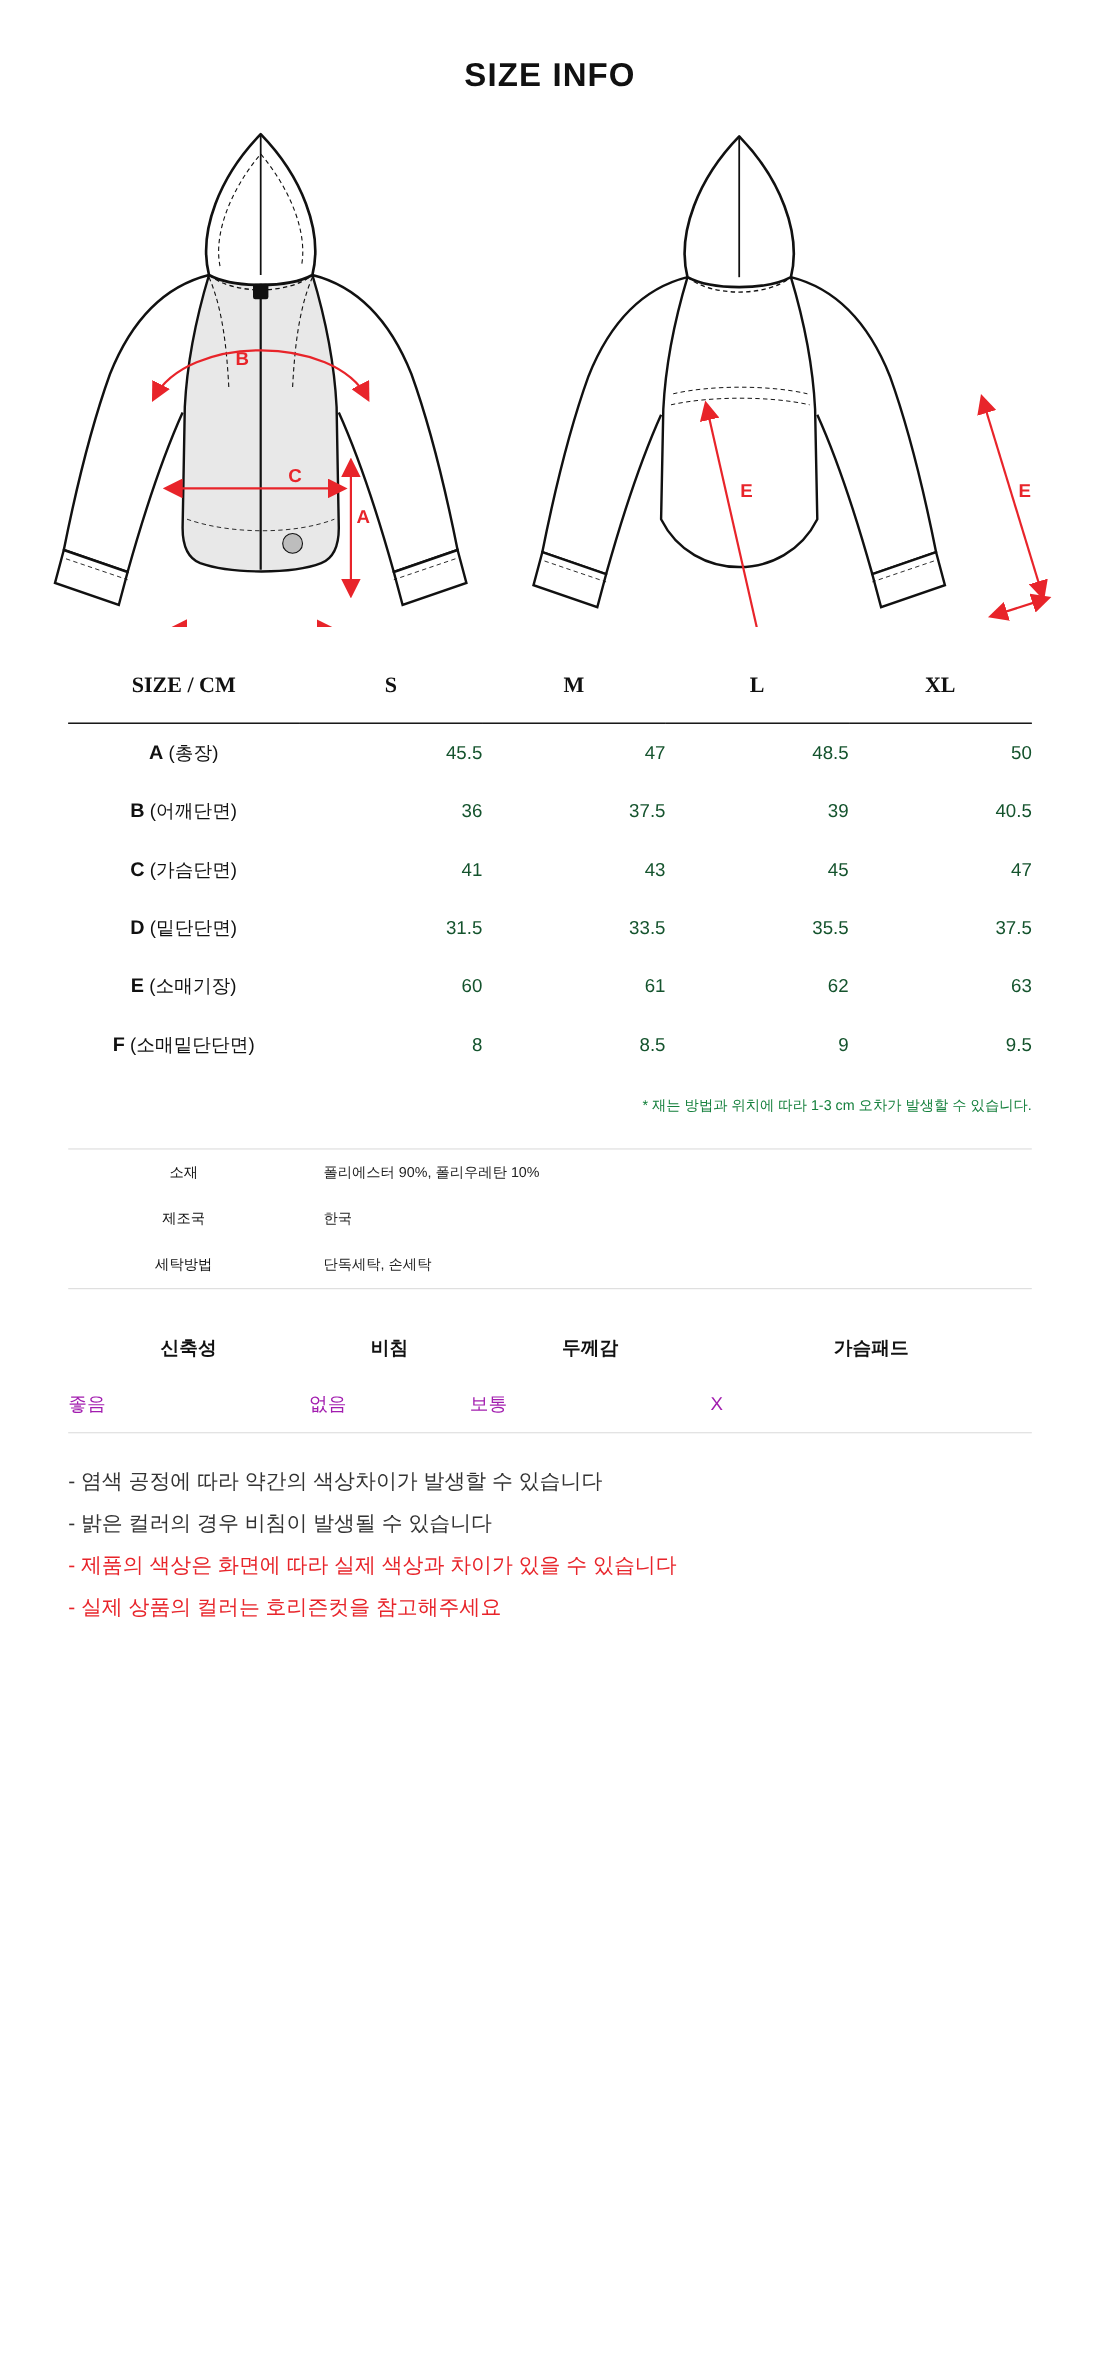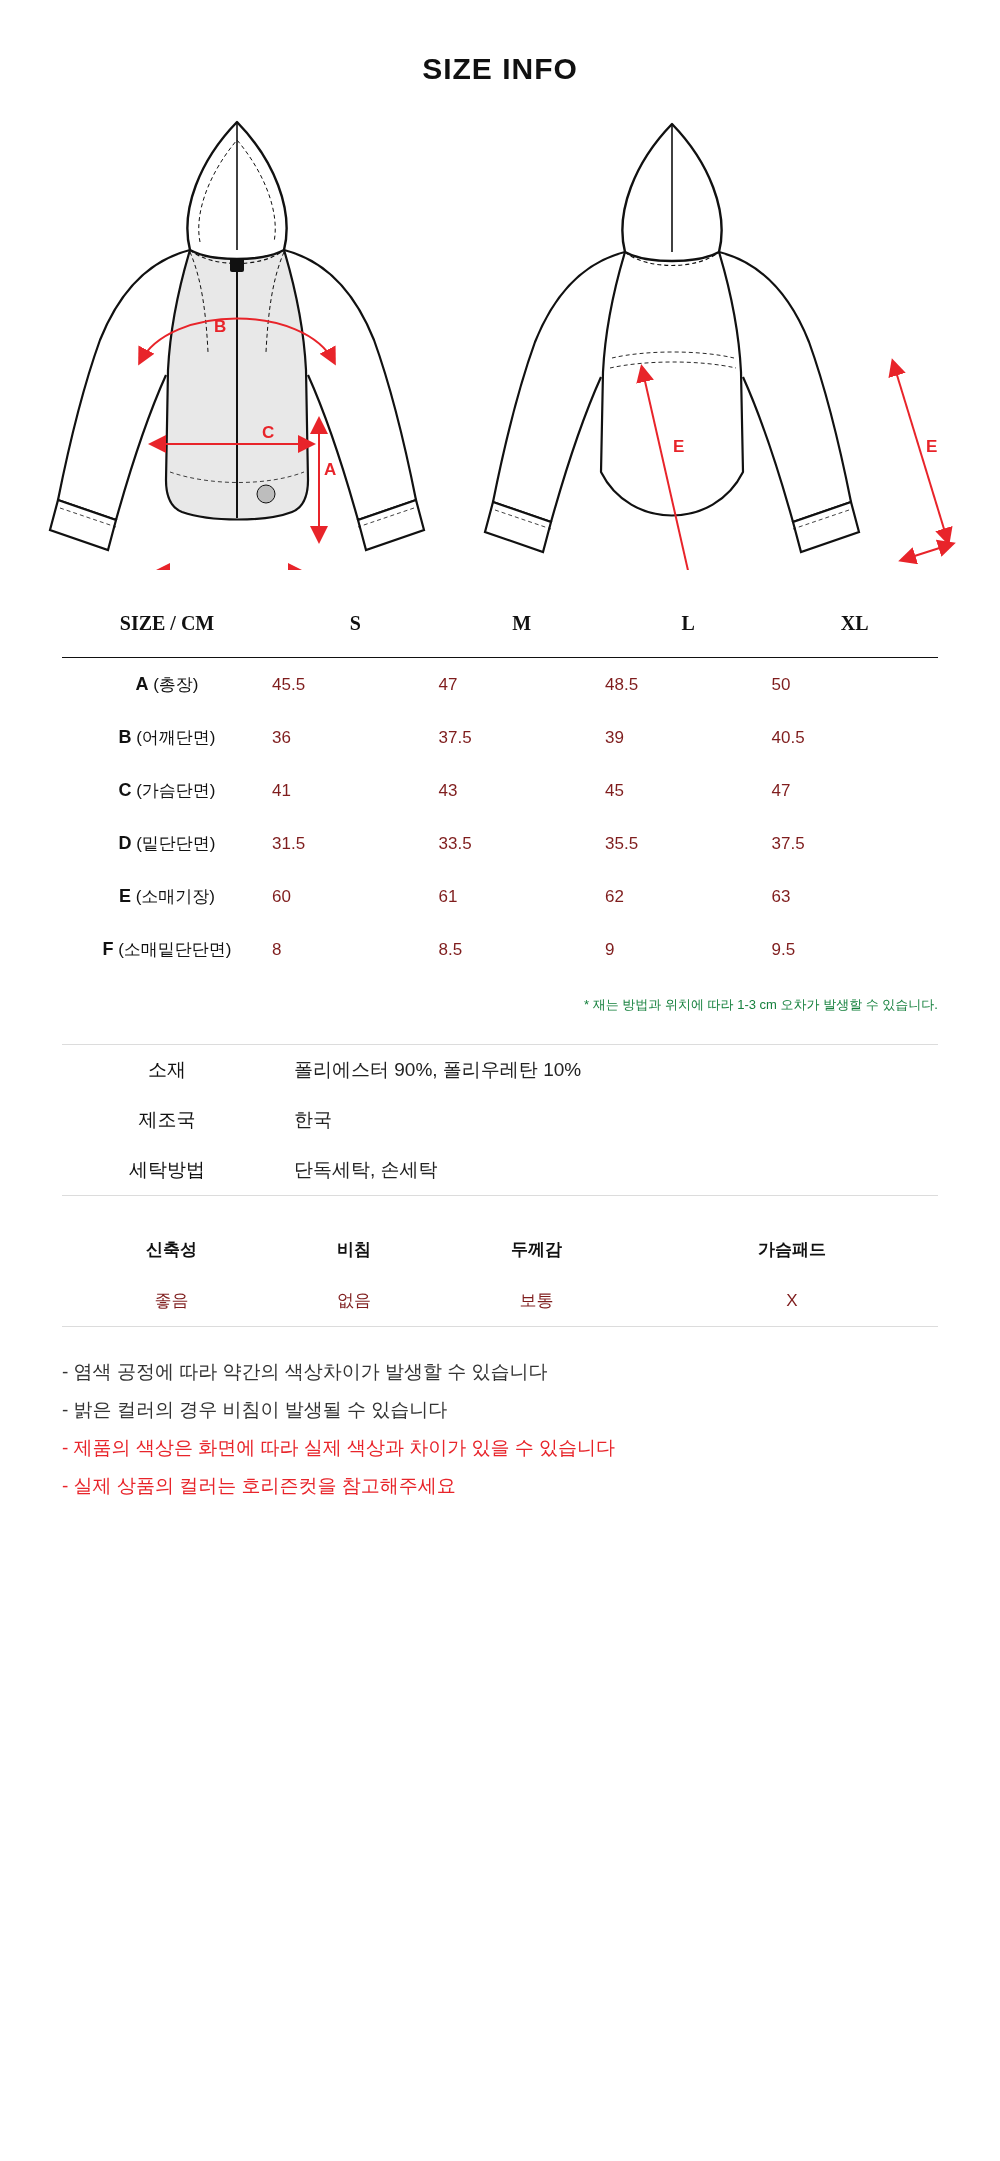--- a/index.html
+++ b/index.html
@@ -51,23 +51,23 @@
     font-weight: bold;
     padding: 14px 0 22px 0;
     color: #111;
     text-align: center;
     font-family: Liberation Serif, serif;
   }
   table.size-table thead th.first-col {
     width: 210px;
   }
   table.size-table tbody tr td {
-    text-align: left;
+    text-align: right;
     padding: 15px 0;
-    color: #7f1d1d;
+    color: #14532d;
     font-size: 17px;
   }
   table.size-table tbody tr td.rowlabel {
     text-align: center;
     font-size: 17px;
     color: #111;
   }
   table.size-table tbody tr td.rowlabel b {
     font-weight: bold;
     font-size: 18px;
@@ -85,21 +85,21 @@
     border: none;
     border-top: 1px solid #dcdcdc;
     margin: 0;
   }
 
   
   .info-wrap { padding: 0 62px; margin-top: 30px; }
   table.info-table {
     width: 100%;
     border-collapse: collapse;
-    font-size: 19px;
+    font-size: 13px;
   }
   table.info-table td {
     padding: 12px 0;
     color: #222;
   }
   table.info-table td.k {
     width: 210px;
     text-align: center;
     color: #111;
   }
@@ -115,22 +115,22 @@
     font-size: 17px;
   }
   table.props-table th {
     font-weight: bold;
     padding: 14px 0;
     text-align: center;
     color: #111;
   }
   table.props-table td {
     padding: 14px 0;
-    text-align: center;
-    color: #7f1d1d;
+    text-align: left;
+    color: #a21caf;
   }
 
   
   .bullets {
     padding: 26px 62px 60px 62px;
     font-size: 19px;
     line-height: 2.0;
   }
   .bullets div { color: #333; }
   .bullets div.red { color: #e8242a; }

